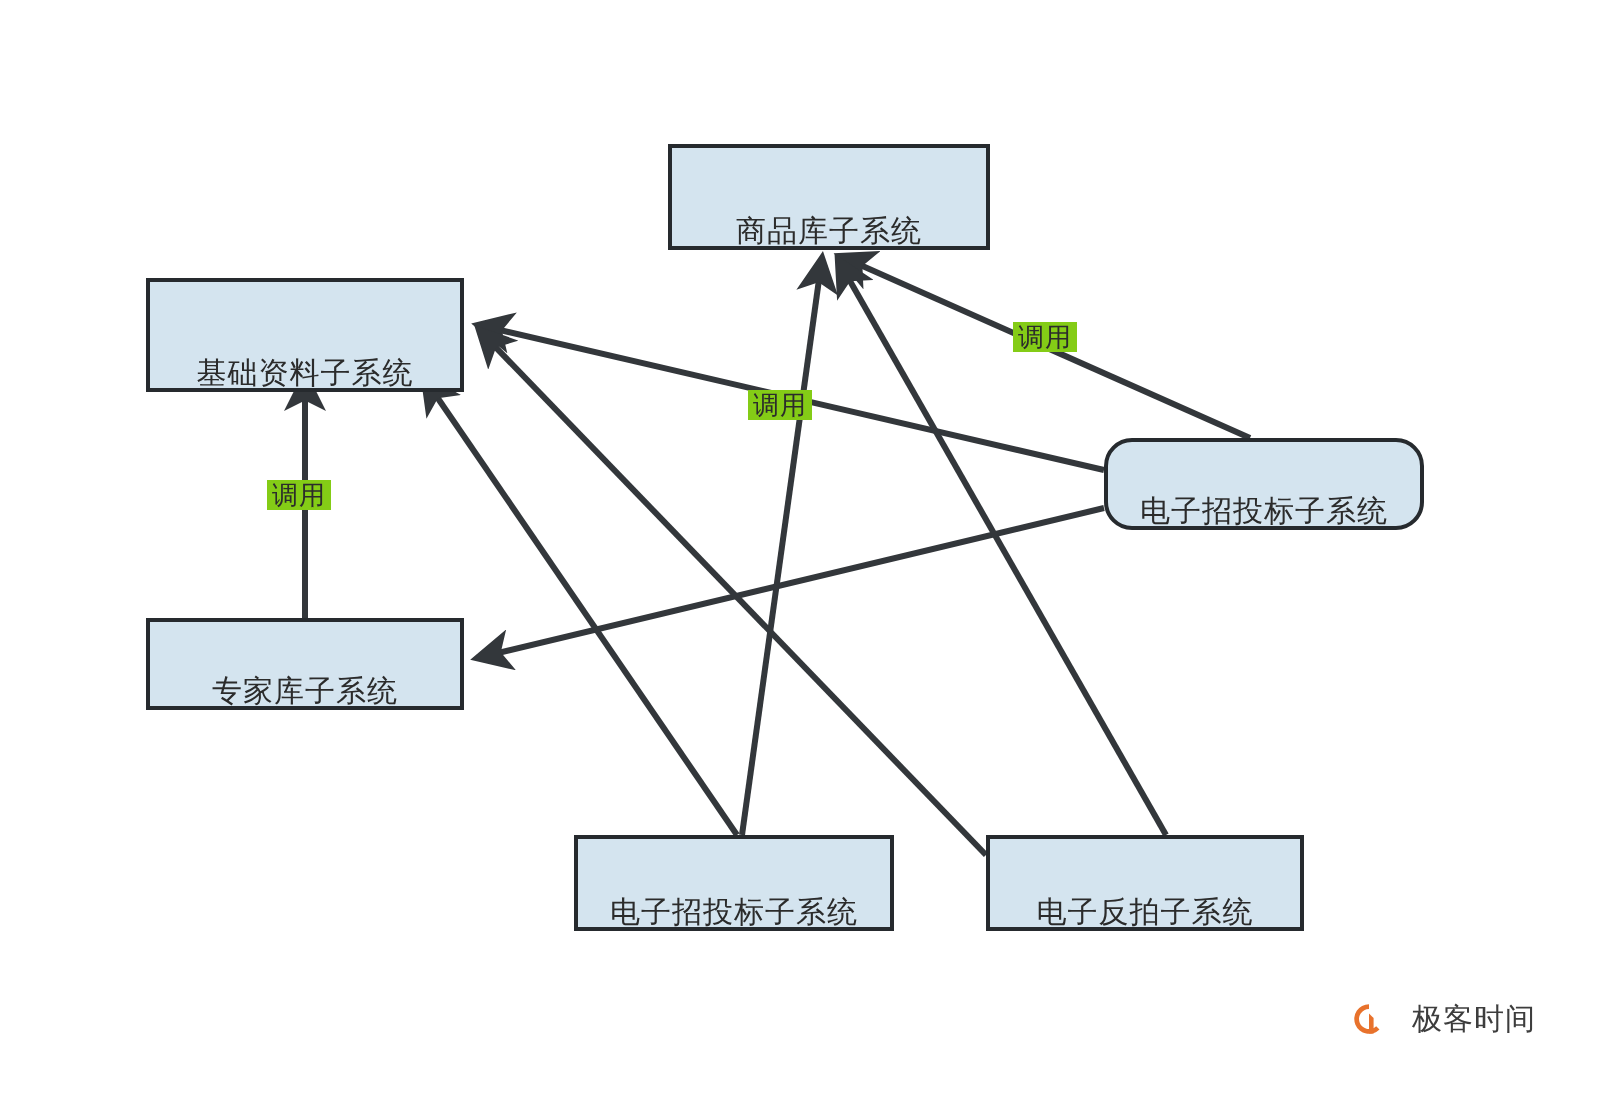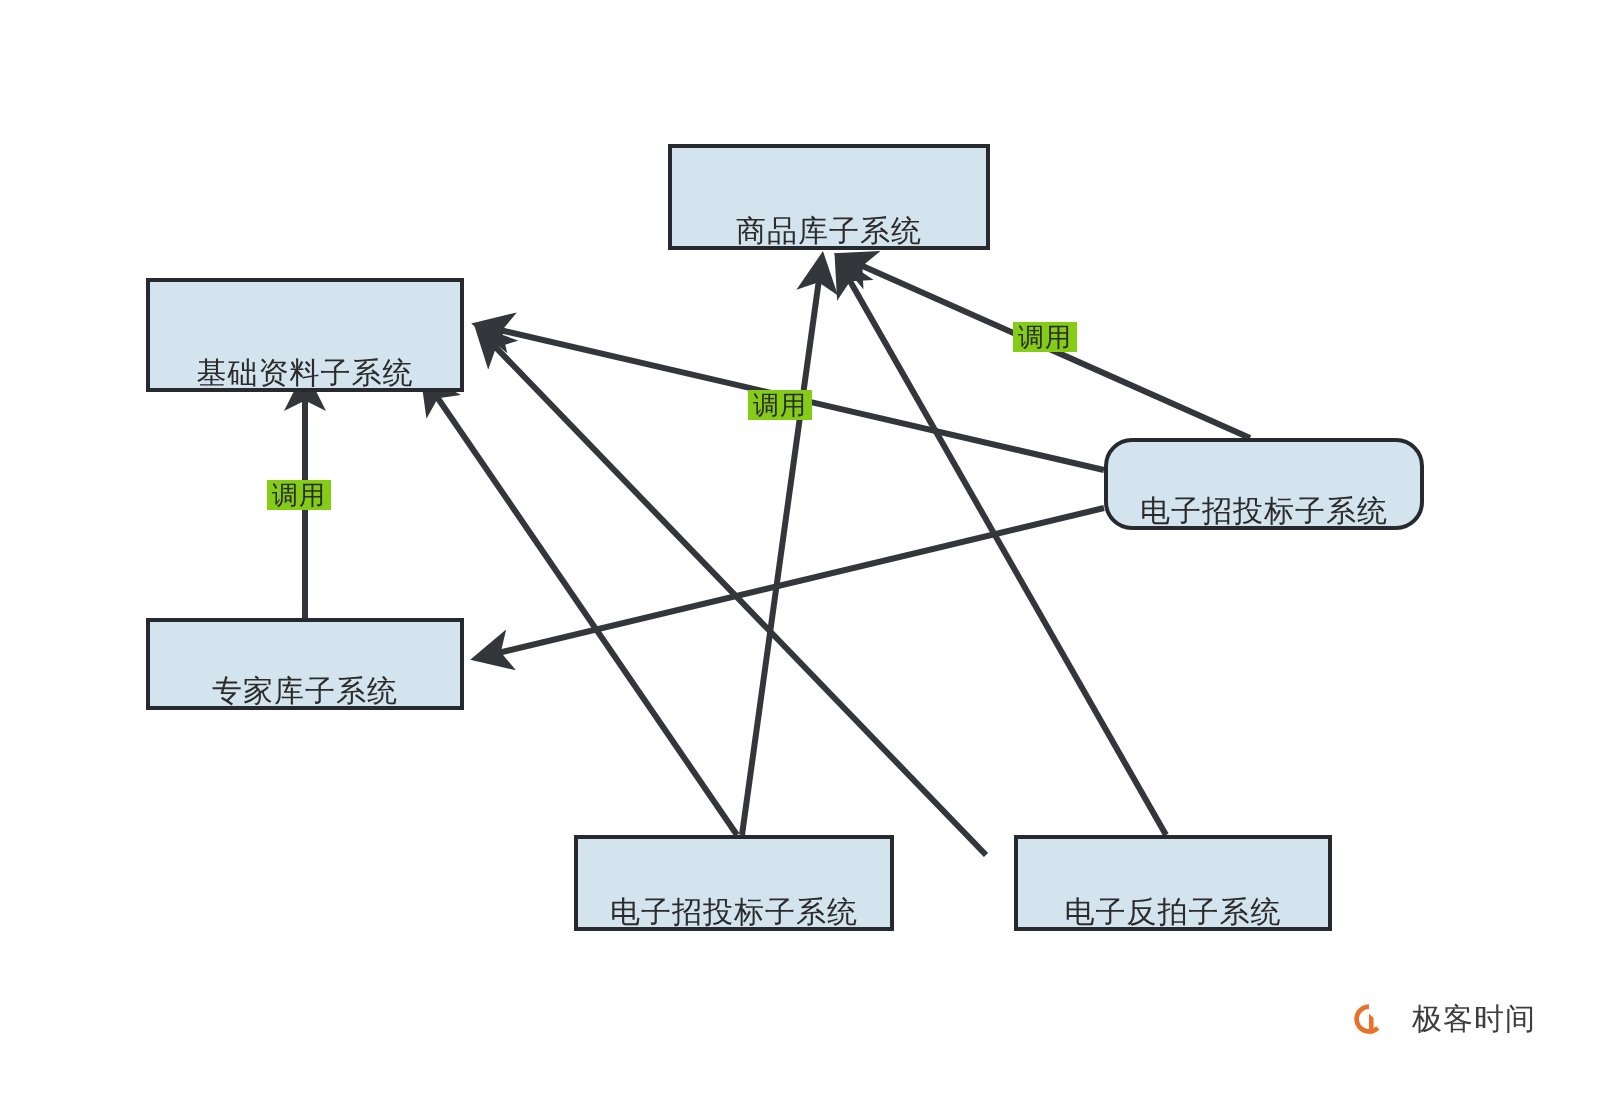--- a/index.html
+++ b/index.html
@@ -105,21 +105,21 @@
 </div>
 
 <div class="node-box" style="left:146px; top:618px; width:318px; height:92px;">
   <span class="node-label">专家库子系统</span>
 </div>
 
 <div class="node-box" style="left:574px; top:835px; width:320px; height:96px;">
   <span class="node-label">电子招投标子系统</span>
 </div>
 
-<div class="node-box" style="left:986px; top:835px; width:318px; height:96px;margin-left:28px;">
+<div class="node-box" style="left:986px; top:835px; width:318px; height:96px;">
   <span class="node-label">电子反拍子系统</span>
 </div>
 
 <div class="edge-label" style="left:267px; top:480px;">调用</div>
 
 <div class="edge-label" style="left:748px; top:390px;">调用</div>
 
 <div class="edge-label" style="left:1013px; top:322px;">调用</div>
 
 <div id="watermark">

